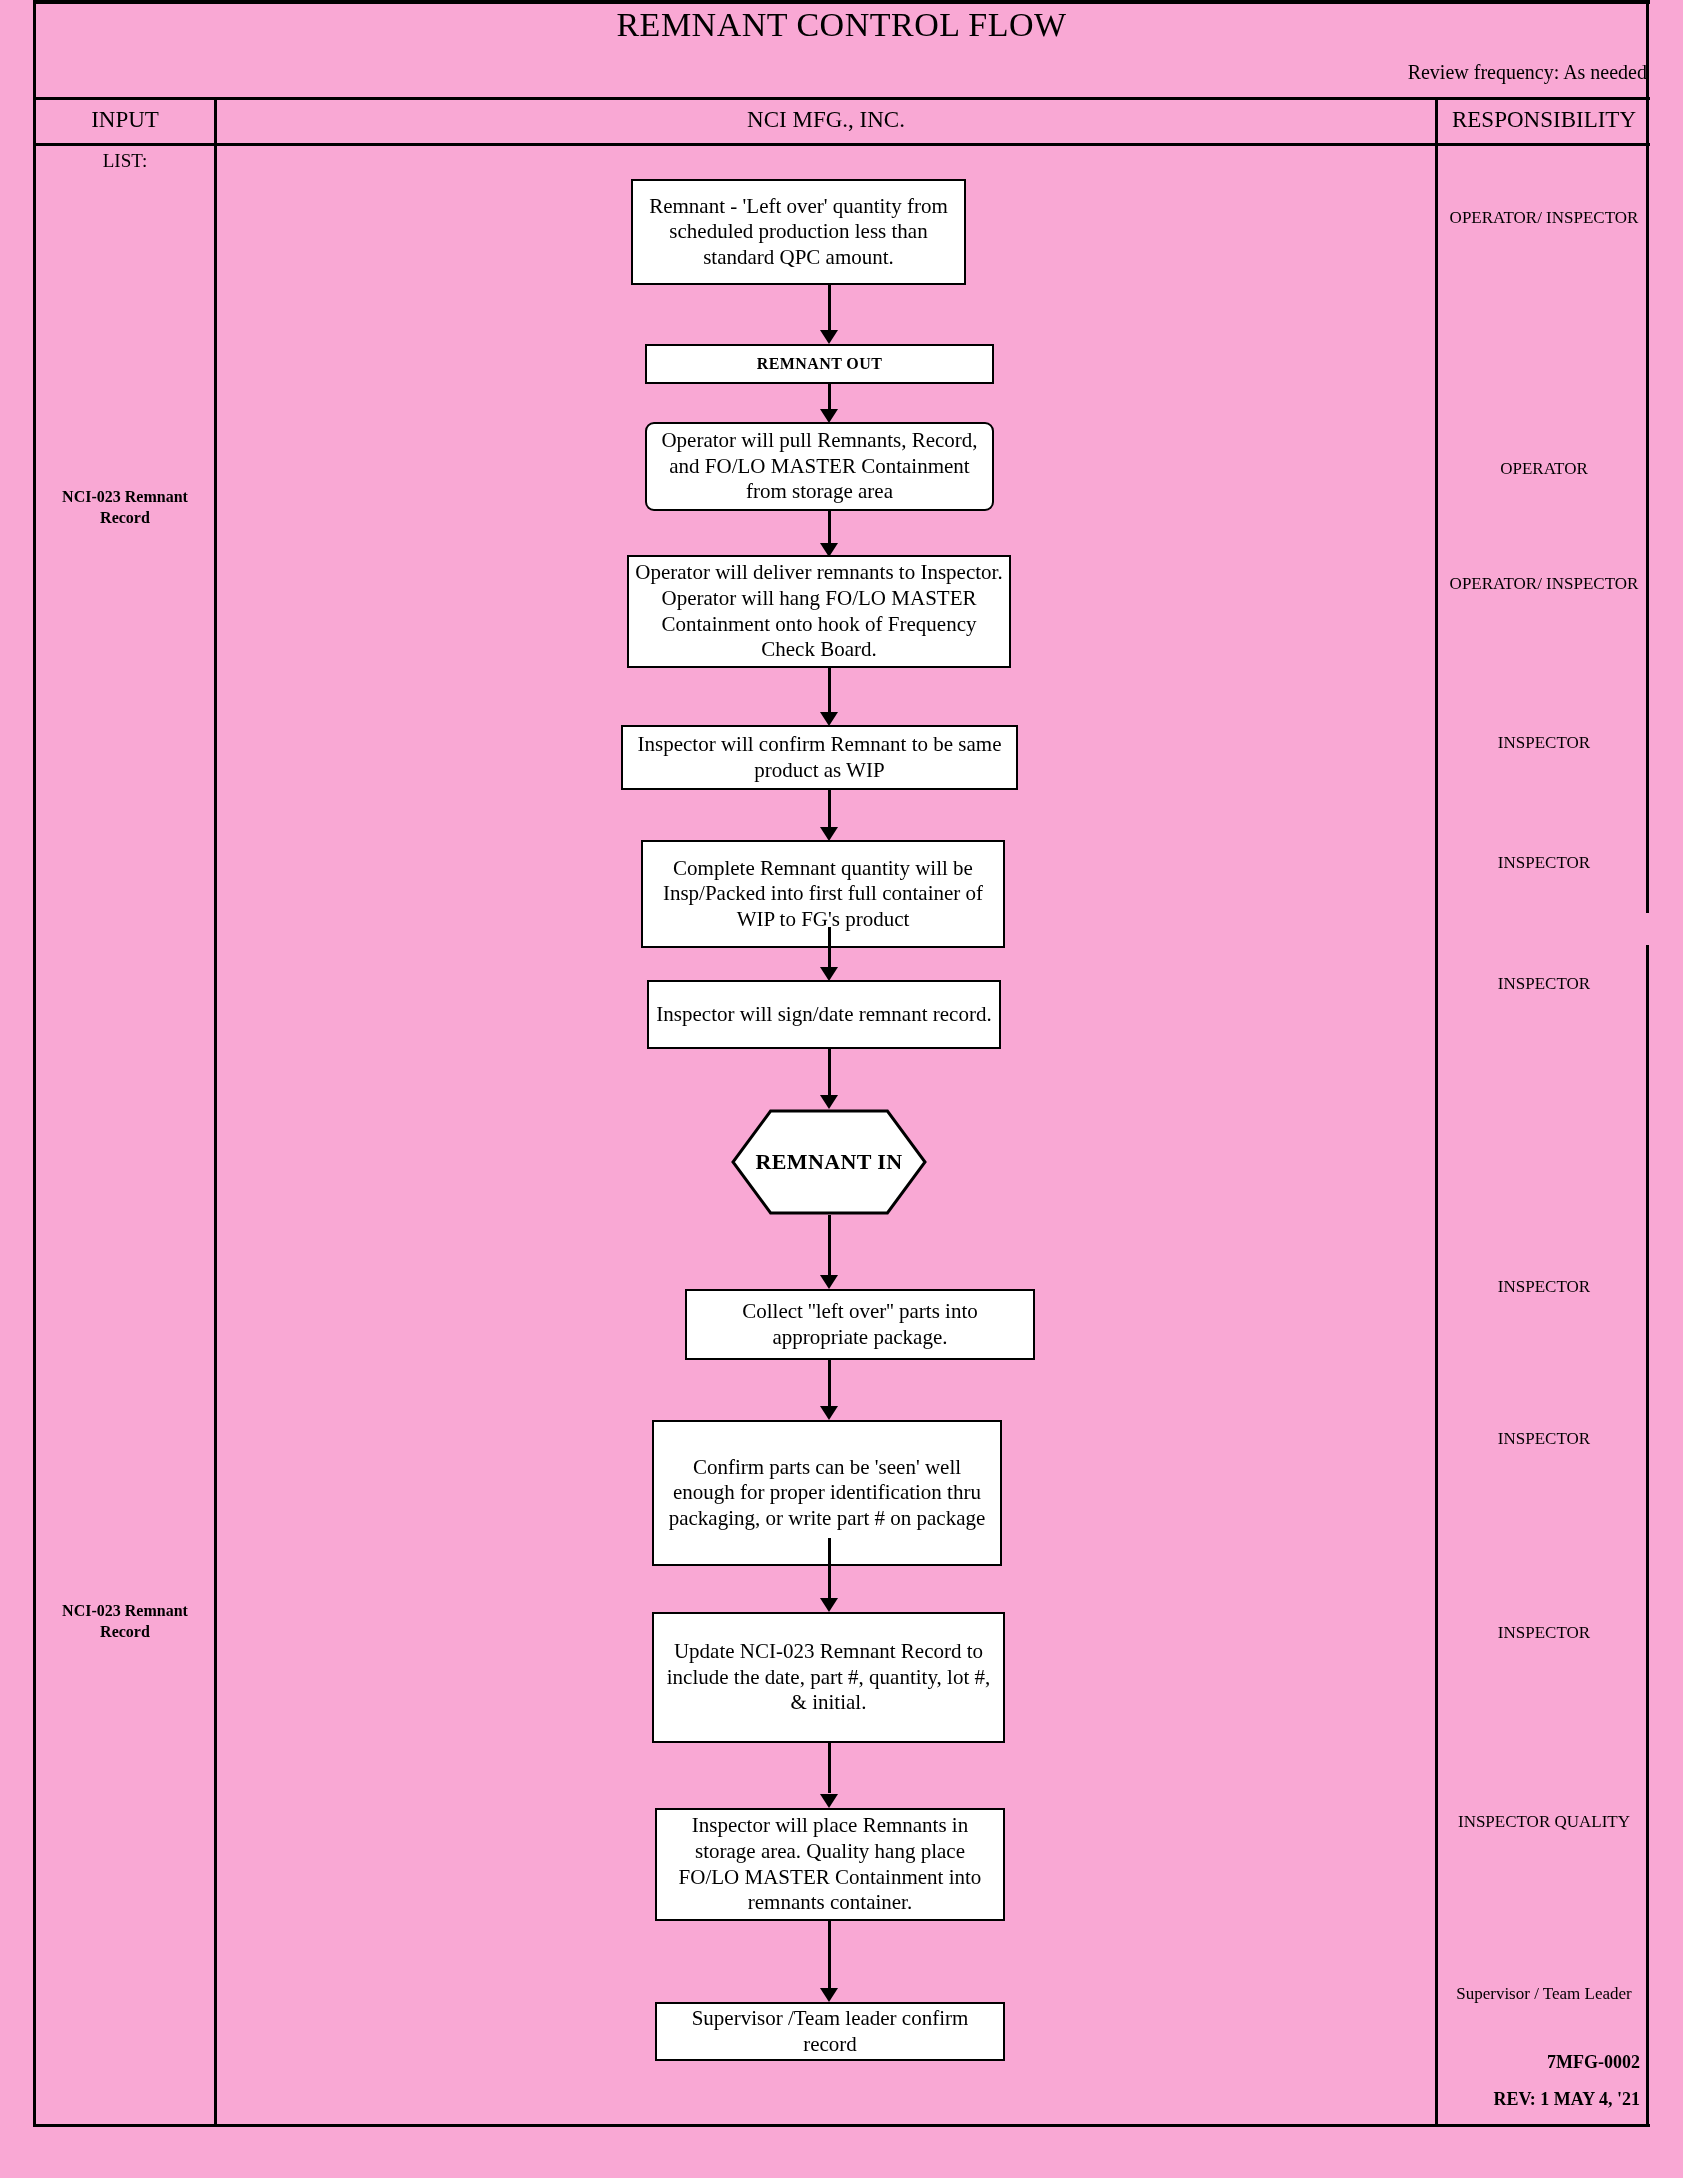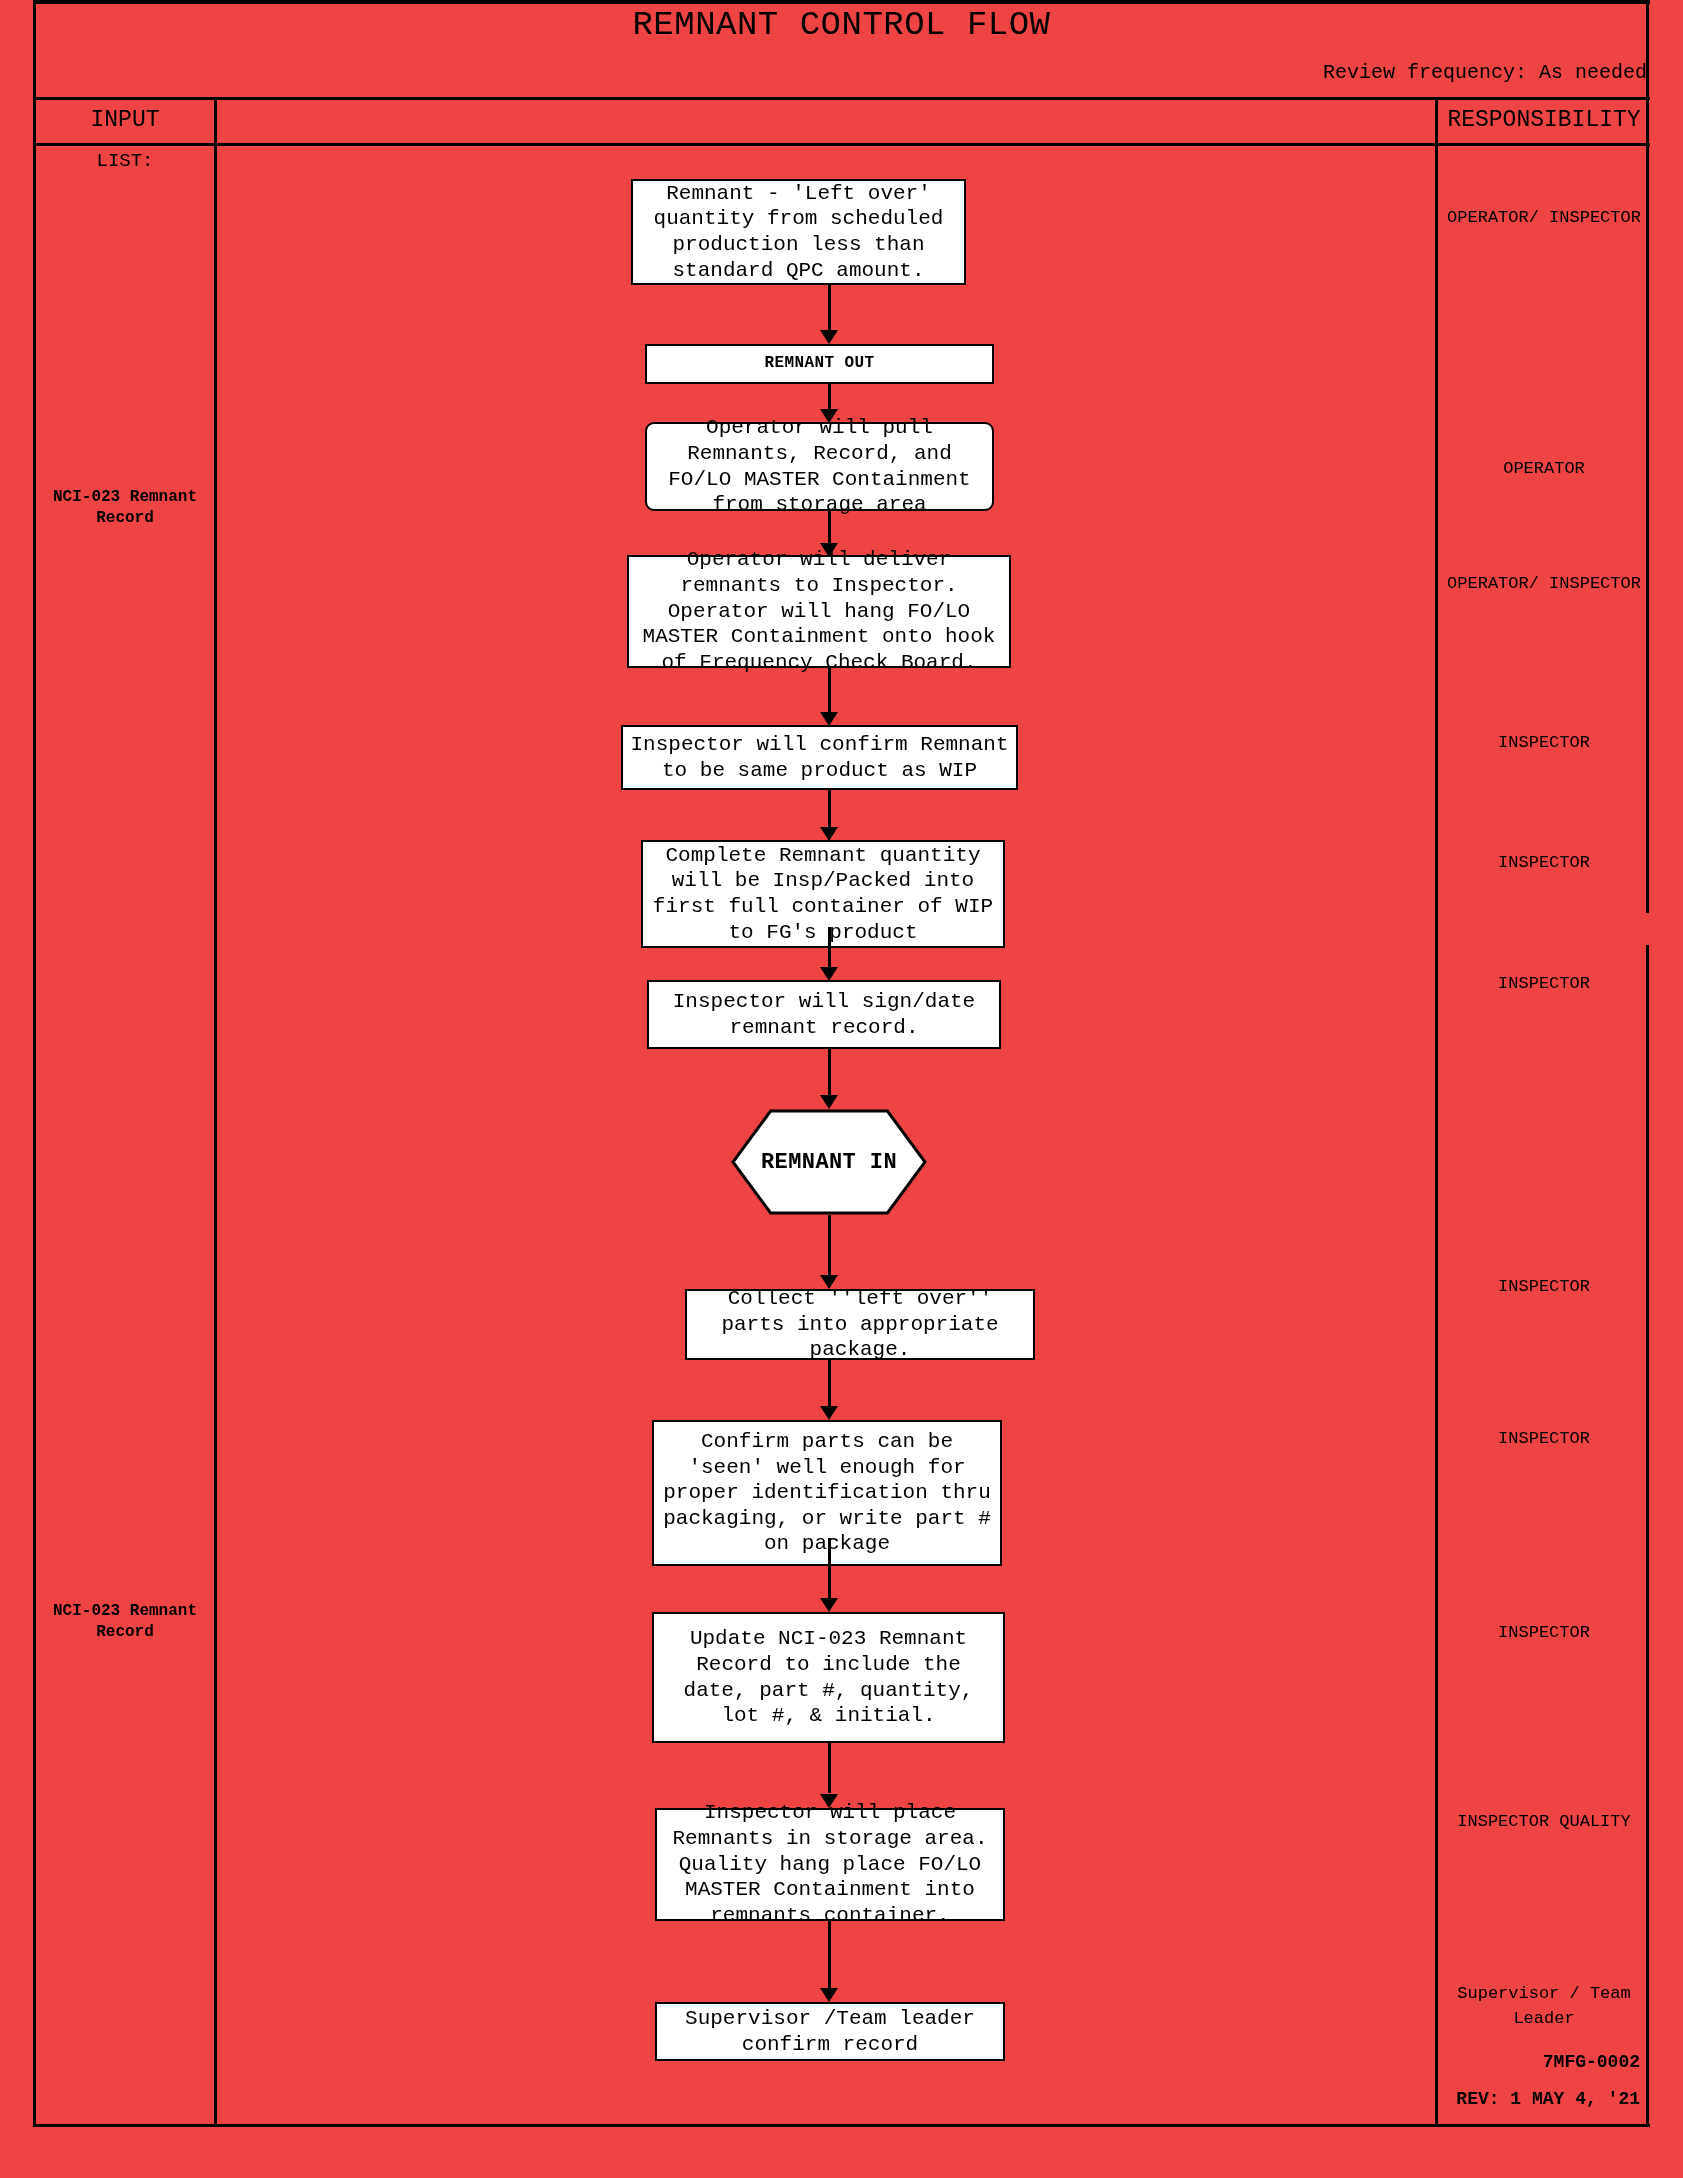--- a/index.html
+++ b/index.html
@@ -4,22 +4,22 @@
 <style>
   html, body {
     margin: 0;
     padding: 0;
     background: #ffffff;
   }
   #page {
     position: relative;
     width: 1683px;
     height: 2178px;
-    background: #ef4444;
-    font-family: Liberation Mono, monospace;
+    background: #f9a8d4;
+    font-family: Liberation Serif, serif;
     color: #000000;
     overflow: hidden;
   }
 
   
   .frame-top      { position:absolute; left:33px;  top:0px;    width:1617px; height:4px; background:#000; }
   .frame-left     { position:absolute; left:33px;  top:0px;    width:3px;   height:2127px; background:#000; }
   .frame-bottom   { position:absolute; left:33px;  top:2124px; width:1617px;height:3px; background:#000; }
   
   .frame-right-a  { position:absolute; left:1646px;top:0px;    width:3px;   height:913px; background:#000; }
@@ -117,20 +117,21 @@
   <div class="frame-right-b"></div>
   <div class="hdr-rule-1"></div>
   <div class="hdr-rule-2"></div>
   <div class="col-div-input"></div>
   <div class="col-div-resp"></div>
 
   <div class="doc-title">REMNANT CONTROL FLOW</div>
   <div class="review-freq">Review frequency: As needed</div>
 
   <div class="col-head input">INPUT</div>
+  <div class="col-head main">NCI MFG., INC.</div>
   <div class="col-head resp">RESPONSIBILITY</div>
 
   <div class="list-label">LIST:</div>
 
   <div class="input-entry" style="top:487px;">NCI-023 Remnant Record</div>
   <div class="input-entry" style="top:1601px;">NCI-023 Remnant Record</div>
 
   <div class="resp-entry" style="top:206px;">OPERATOR/ INSPECTOR</div>
   <div class="resp-entry" style="top:457px;">OPERATOR</div>
   <div class="resp-entry" style="top:572px;">OPERATOR/ INSPECTOR</div>

